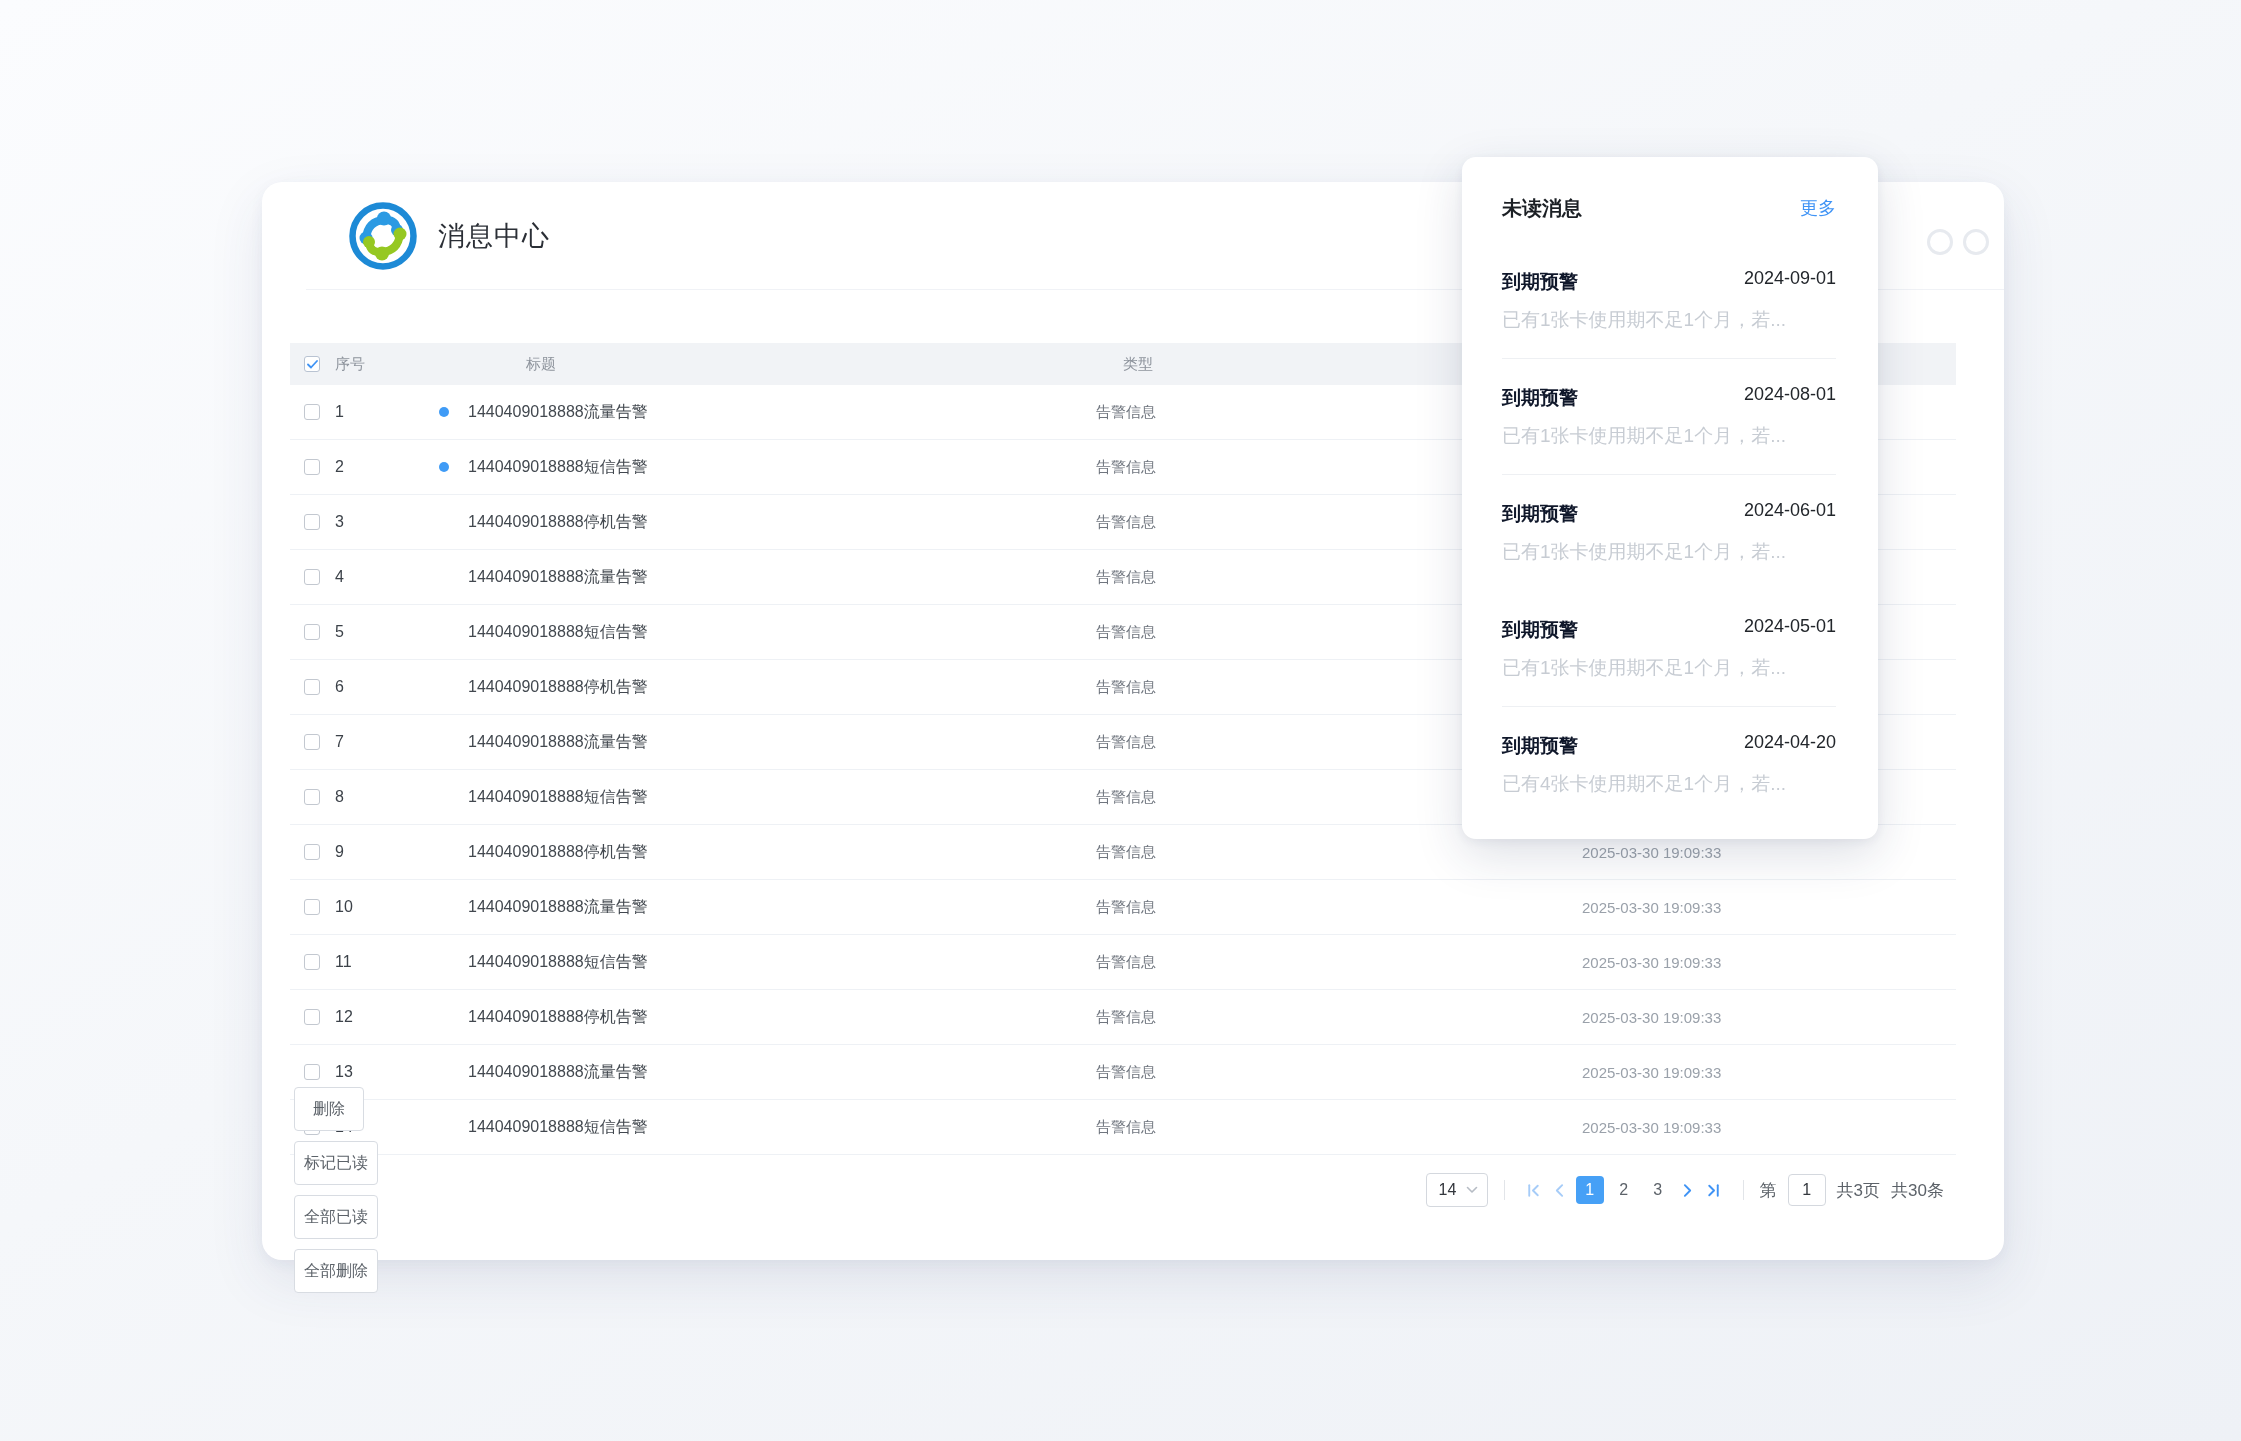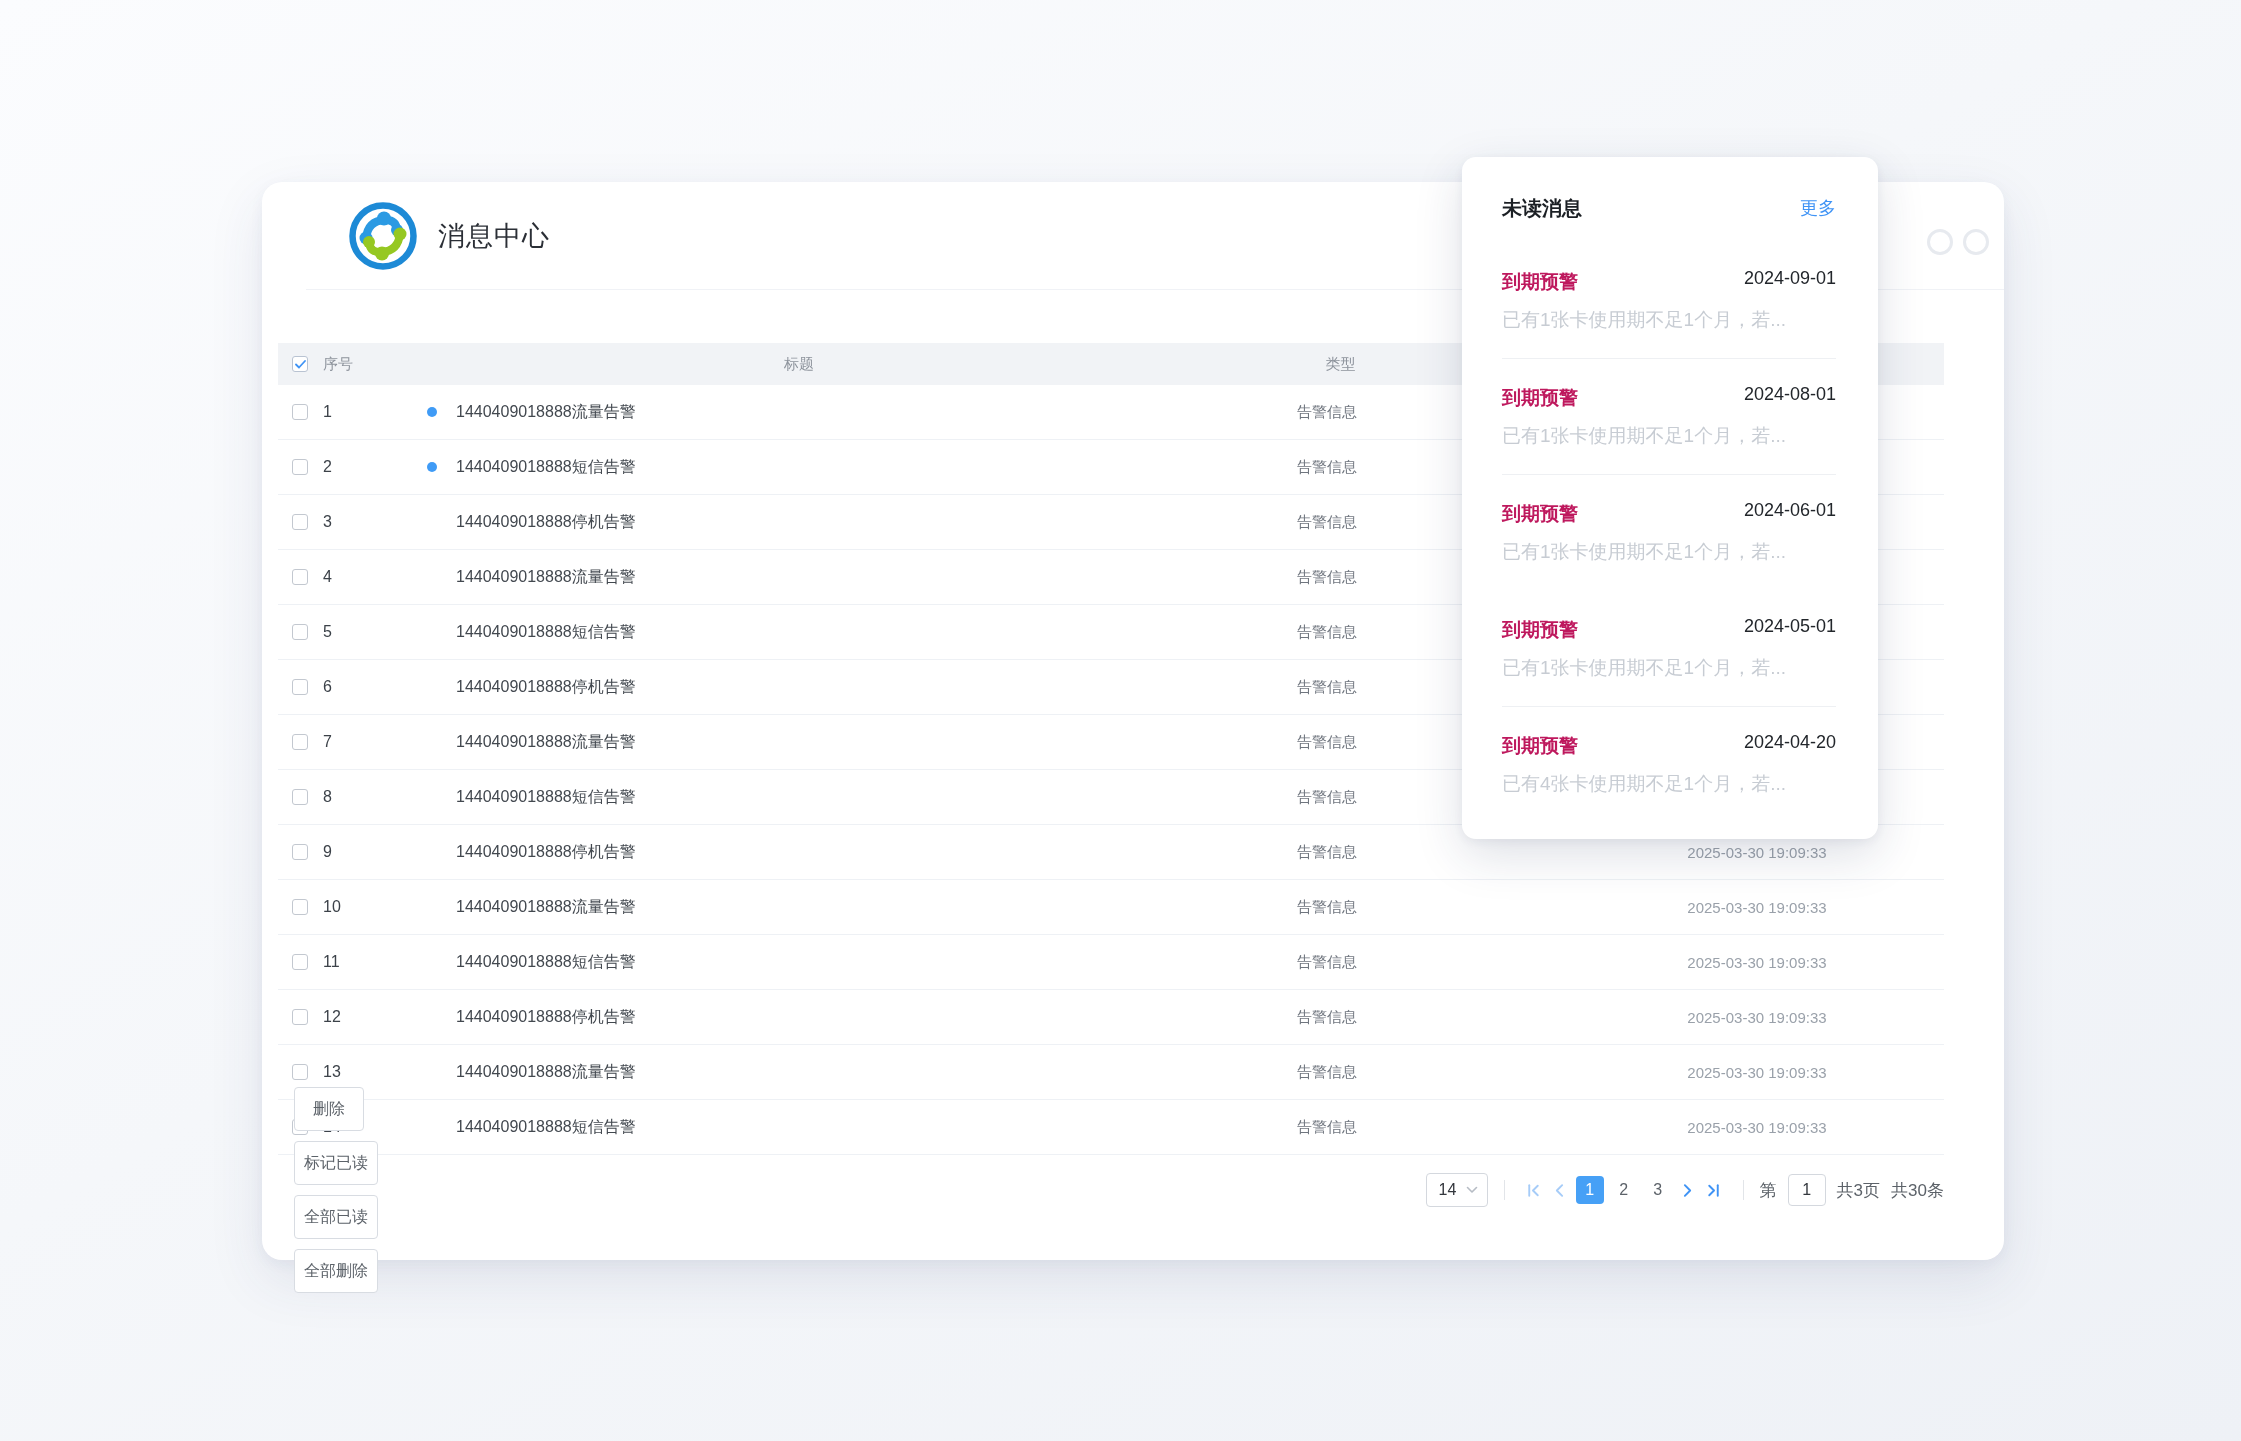--- a/index.html
+++ b/index.html
@@ -36,21 +36,21 @@
   .tabbar { height:53px; display:flex; align-items:center; padding-left:56px; }
   .tab { font-size:16px; color:#33373d; padding:0 20px; cursor:default; white-space:nowrap; }
   .tab-sep { width:1px; height:17px; background:#dcdfe6; margin:0 3px; }
   .tab.active {
     align-self:flex-end; height:38px; line-height:37px; margin:0 12px; padding:0 22px;
     background:#f8fafd; border:1px solid #e7eaf0; border-bottom:none;
     border-radius:4px 4px 0 0; color:#3f93f5;
   }
 
   
-  .table { position:absolute; left:16px; top:161px; width:1666px;text-align:center; }
+  .table { position:absolute; left:28px; top:161px; width:1666px; }
   .trow, .thead { display:grid; grid-template-columns:149px 657px 486px 1fr; align-items:center; }
   .thead { height:42px; background:#f1f3f6; font-size:15px; color:#8d939c; }
   .thead .hc2 { padding-left:87px; }
   .thead .hc3 { padding-left:27px; }
   .trow { height:55px; border-bottom:1px solid #eef1f5; font-size:16px; background:#fff; }
   .cell-1 { display:flex; align-items:center; padding-left:14px; }
   .cb { width:16px; height:16px; border:1px solid #c3c8d0; border-radius:3px; background:#fff; flex:0 0 auto;
         display:inline-flex; align-items:center; justify-content:center; }
   .cb.checked { border-color:#b9c3d2; }
   .idx { margin-left:15px; color:#3c4249; }
@@ -86,21 +86,21 @@
   .popup { position:absolute; left:1462px; top:157px; width:416px; height:682px;
     background:#fff; border-radius:14px; padding:36px 42px 0 40px;
     box-shadow:0 16px 48px rgba(36,48,84,.15), 0 3px 10px rgba(36,48,84,.06); z-index:10; }
   .p-head { height:30px; display:flex; align-items:center; justify-content:space-between;text-align:center; }
   .p-head-title { font-size:20px; font-weight:700; color:#1b1f24; }
   .p-more { font-size:18px; color:#3f93f5; text-decoration:none; }
   .p-list { margin-top:20px; }
   .p-item { padding:22px 0 25px; border-bottom:1px solid #eef0f3; }
   .p-item.no-line { border-bottom-color:transparent; }
   .p-row { display:flex; align-items:center; justify-content:space-between; height:26px; }
-  .p-title { font-size:19px; font-weight:700; color:#be185d;margin-top:8px; }
+  .p-title { font-size:19px; font-weight:700; color:#0f172a;margin-top:8px; }
   .p-date { font-size:18px; font-weight:500; color:#22262b; }
   .p-body { margin-top:16px; font-size:19px; color:#c7ccd3; white-space:nowrap; overflow:hidden; }
 </style>
 </head>
 <body>
 
 <div class="stage">
 
   <div class="card">
 

